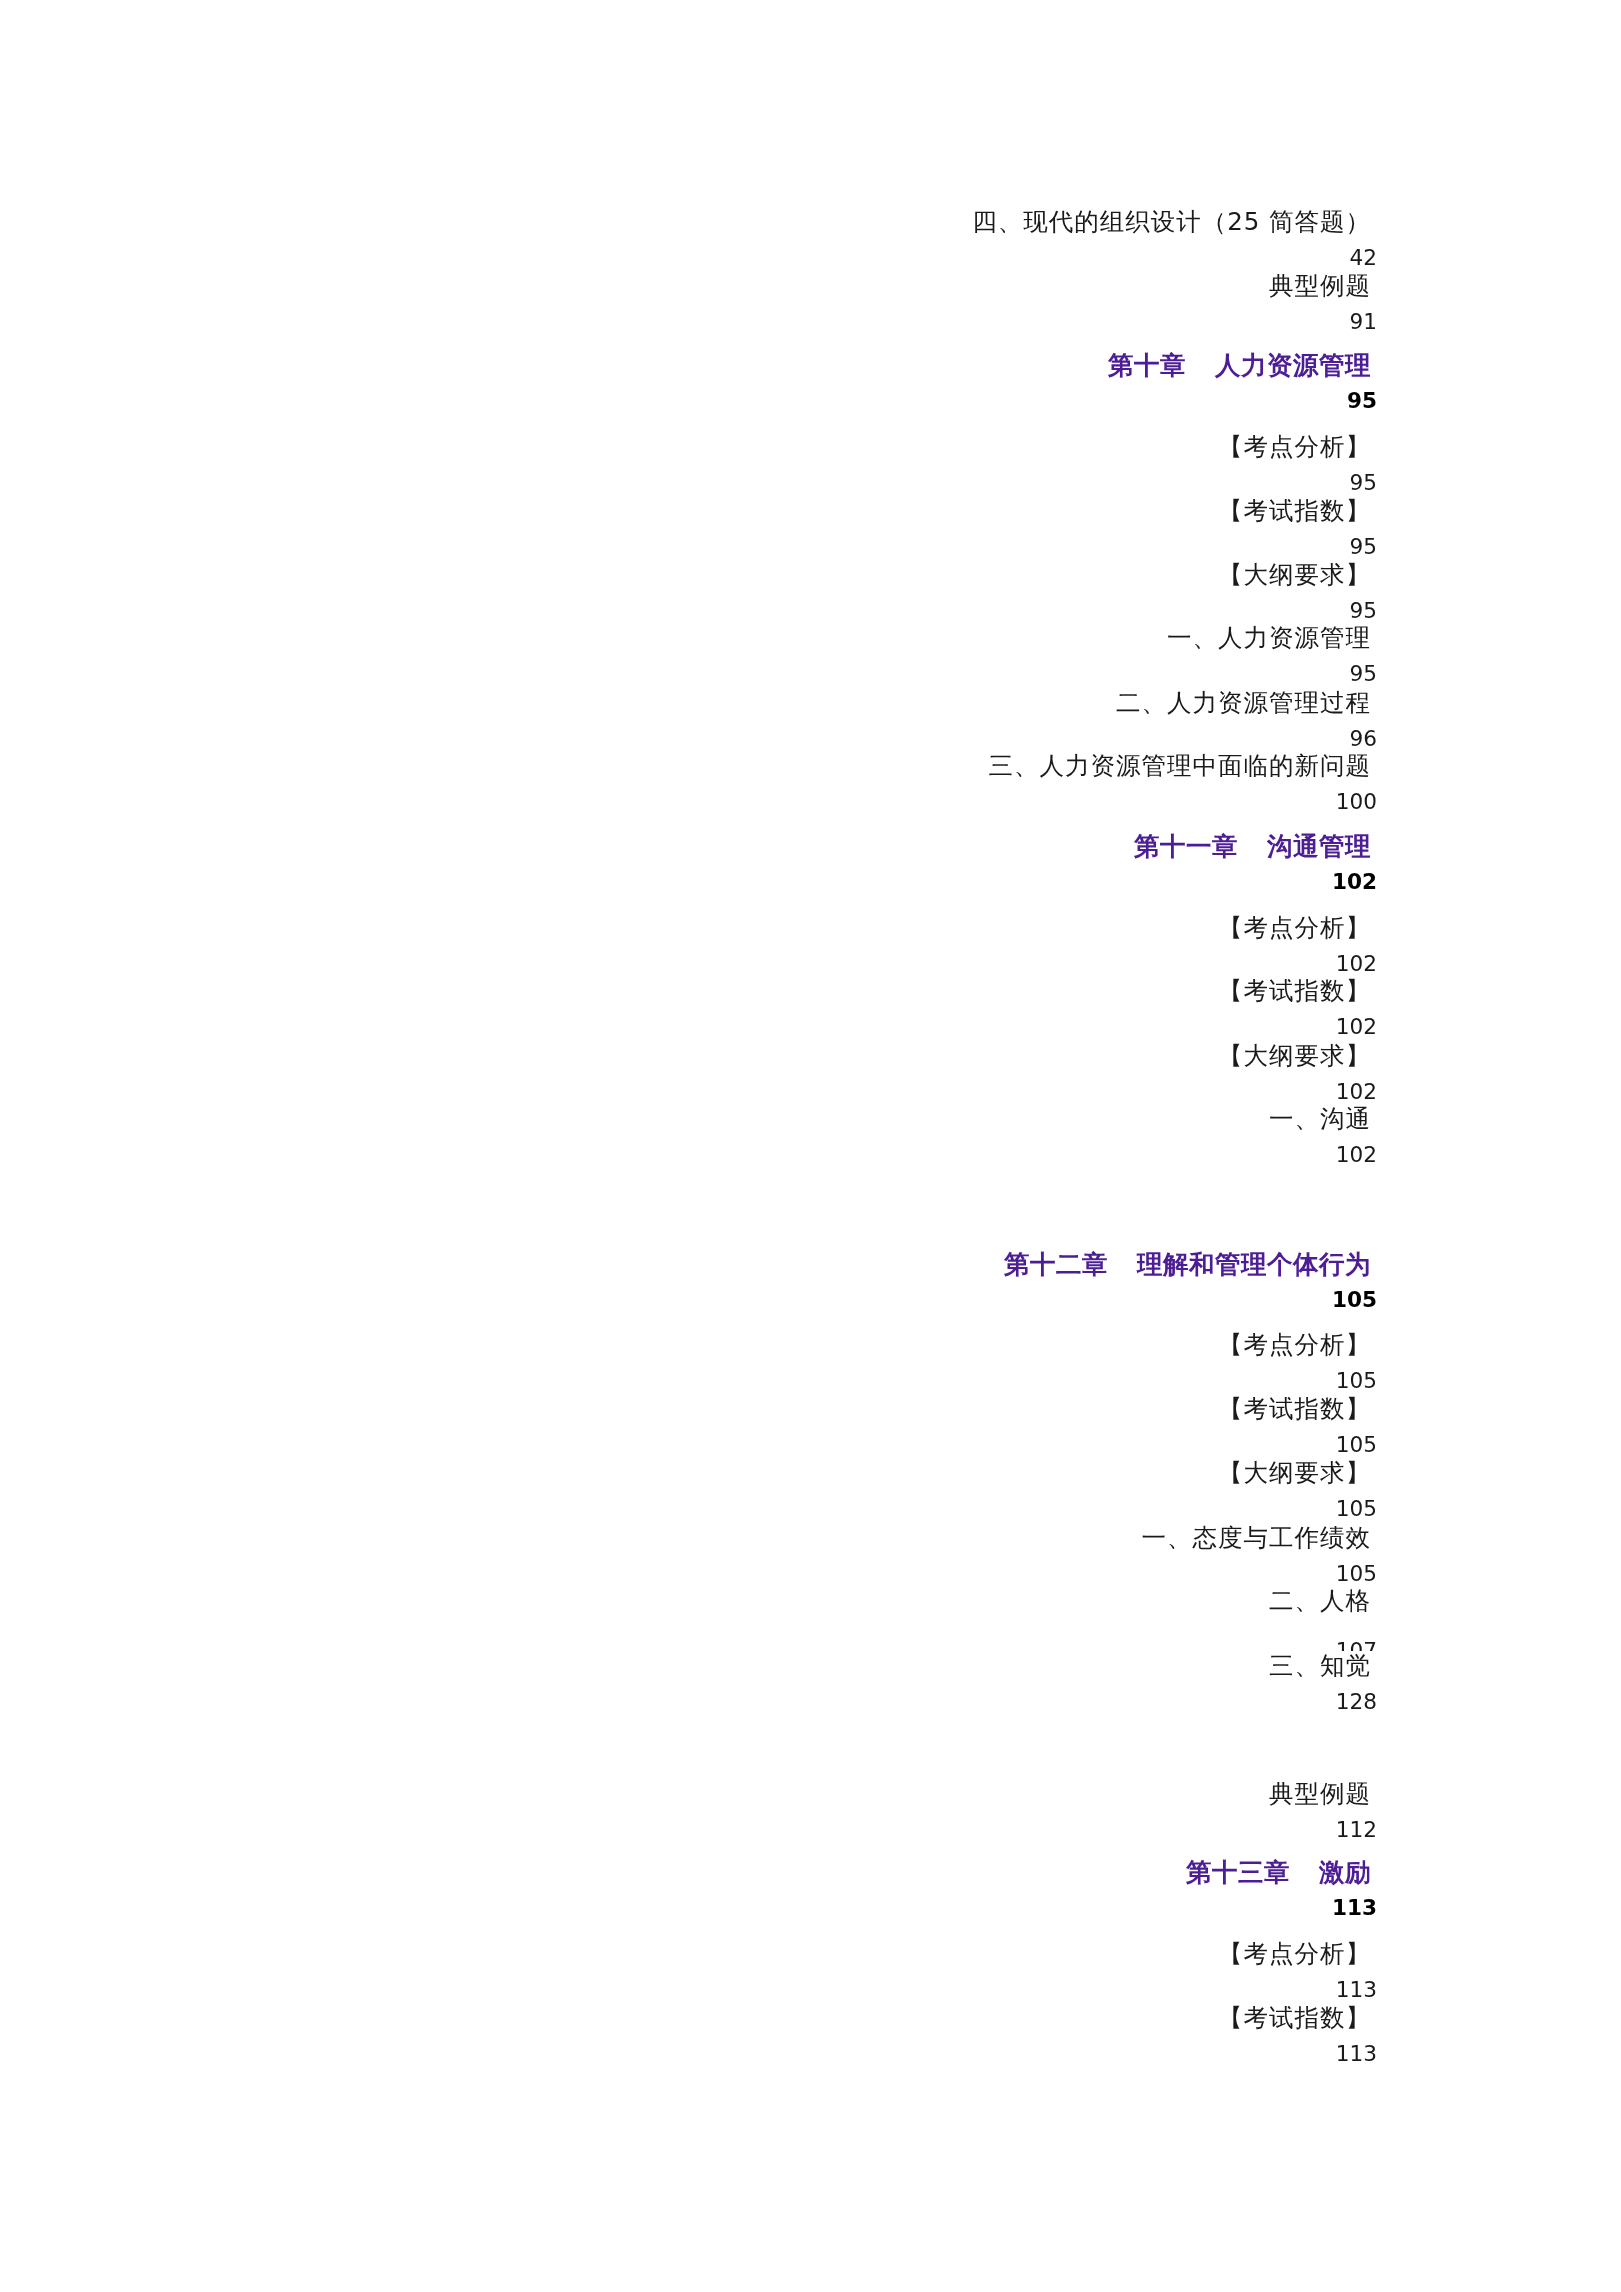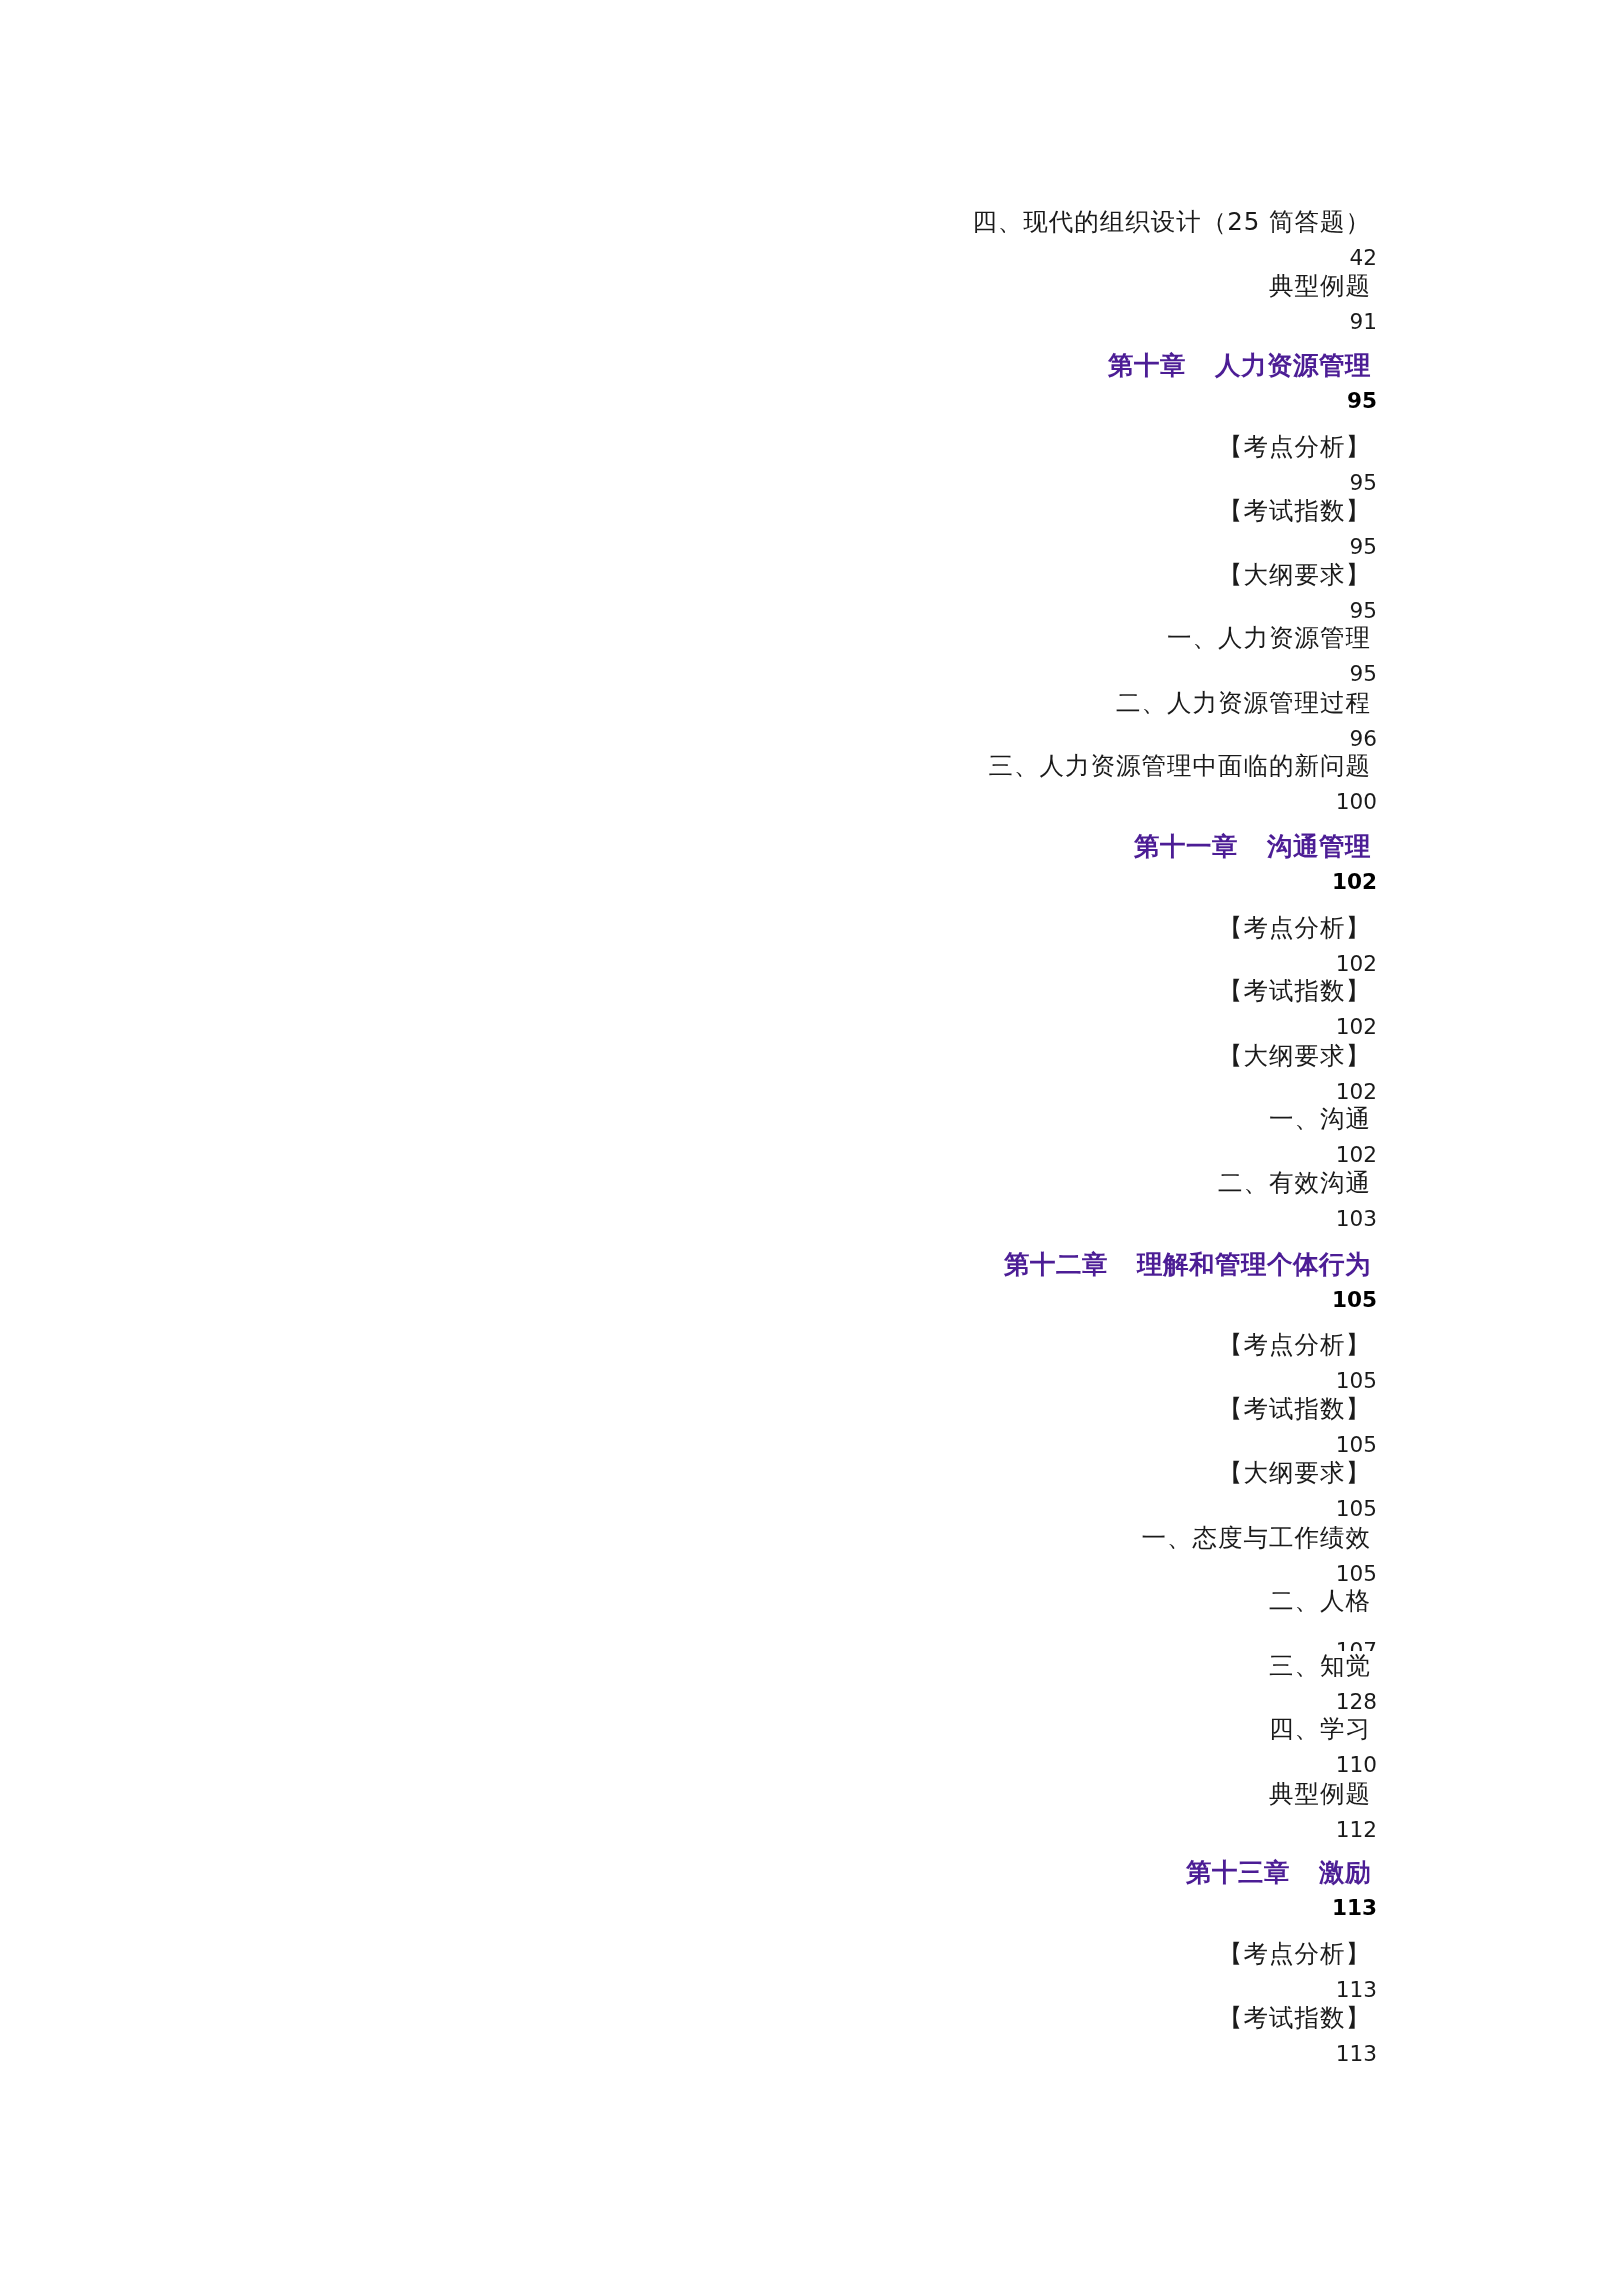--- a/index.html
+++ b/index.html
@@ -150,25 +150,20 @@
     <div class="toc-row" style="top: 1041px; padding-left: 272px; padding-right: 244px;">
       <span class="label">【大纲要求】</span>
       <span class="leader"></span>
       <span class="page-num">102</span>
     </div>
     <div class="toc-row" style="top: 1104px; padding-left: 279px; padding-right: 244px;">
       <span class="label">一、沟通</span>
       <span class="leader"></span>
       <span class="page-num">102</span>
     </div>
-    <div class="toc-row" style="top: 1168px; padding-left: 279px; padding-right: 244px;">
-      <span class="label">二、有效沟通</span>
-      <span class="leader"></span>
-      <span class="page-num">103</span>
-    </div>
     <div class="toc-row chapter" style="top: 1250px; padding-left: 245px; padding-right: 244px;">
       <span class="label"><span class="chapter-num">第十二章</span><span>理解和管理个体行为</span></span>
       <span class="leader"></span>
       <span class="page-num">105</span>
     </div>
     <div class="toc-row" style="top: 1330px; padding-left: 272px; padding-right: 244px;">
       <span class="label">【考点分析】</span>
       <span class="leader"></span>
       <span class="page-num">105</span>
     </div>
@@ -189,25 +184,20 @@
     </div>
     <div class="toc-row" style="top: 1586px; padding-left: 279px; padding-right: 244px; gap: 7px;">
       <span class="label">二、人格</span>
       <span class="leader"></span>
       <span class="page-num">107</span>
     </div>
     <div class="toc-row" style="top: 1651px; padding-left: 279px; padding-right: 244px;">
       <span class="label">三、知觉</span>
       <span class="leader"></span>
       <span class="page-num">128</span>
-    </div>
-    <div class="toc-row" style="top: 1714px; padding-left: 279px; padding-right: 244px;">
-      <span class="label">四、学习</span>
-      <span class="leader"></span>
-      <span class="page-num">110</span>
     </div>
     <div class="toc-row" style="top: 1779px; padding-left: 279px; padding-right: 244px;">
       <span class="label">典型例题</span>
       <span class="leader"></span>
       <span class="page-num">112</span>
     </div>
     <div class="toc-row chapter" style="top: 1858px; padding-left: 245px; padding-right: 244px;">
       <span class="label"><span class="chapter-num">第十三章</span><span>激励</span></span>
       <span class="leader"></span>
       <span class="page-num">113</span>

